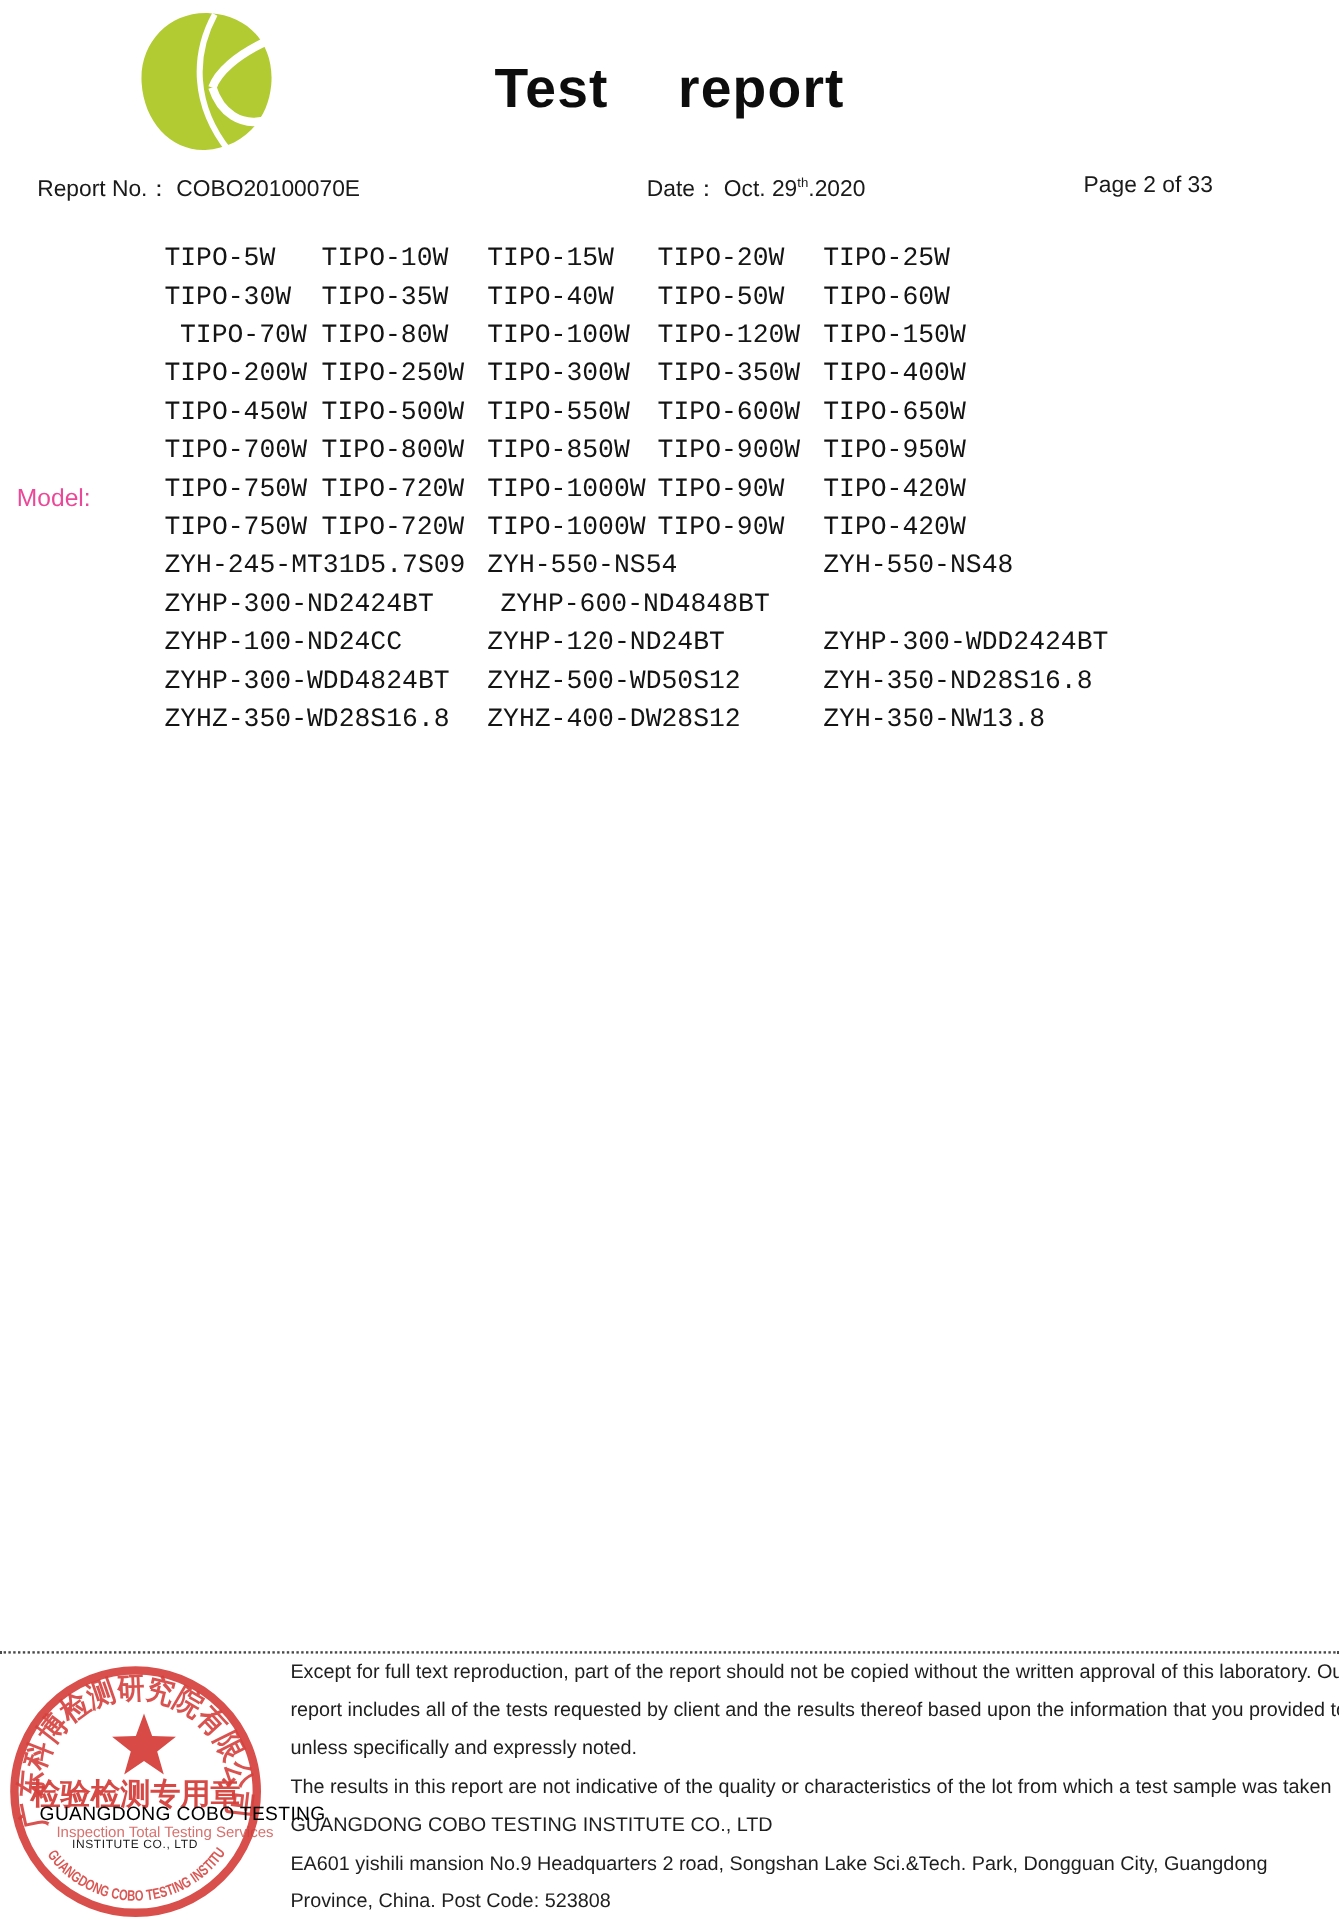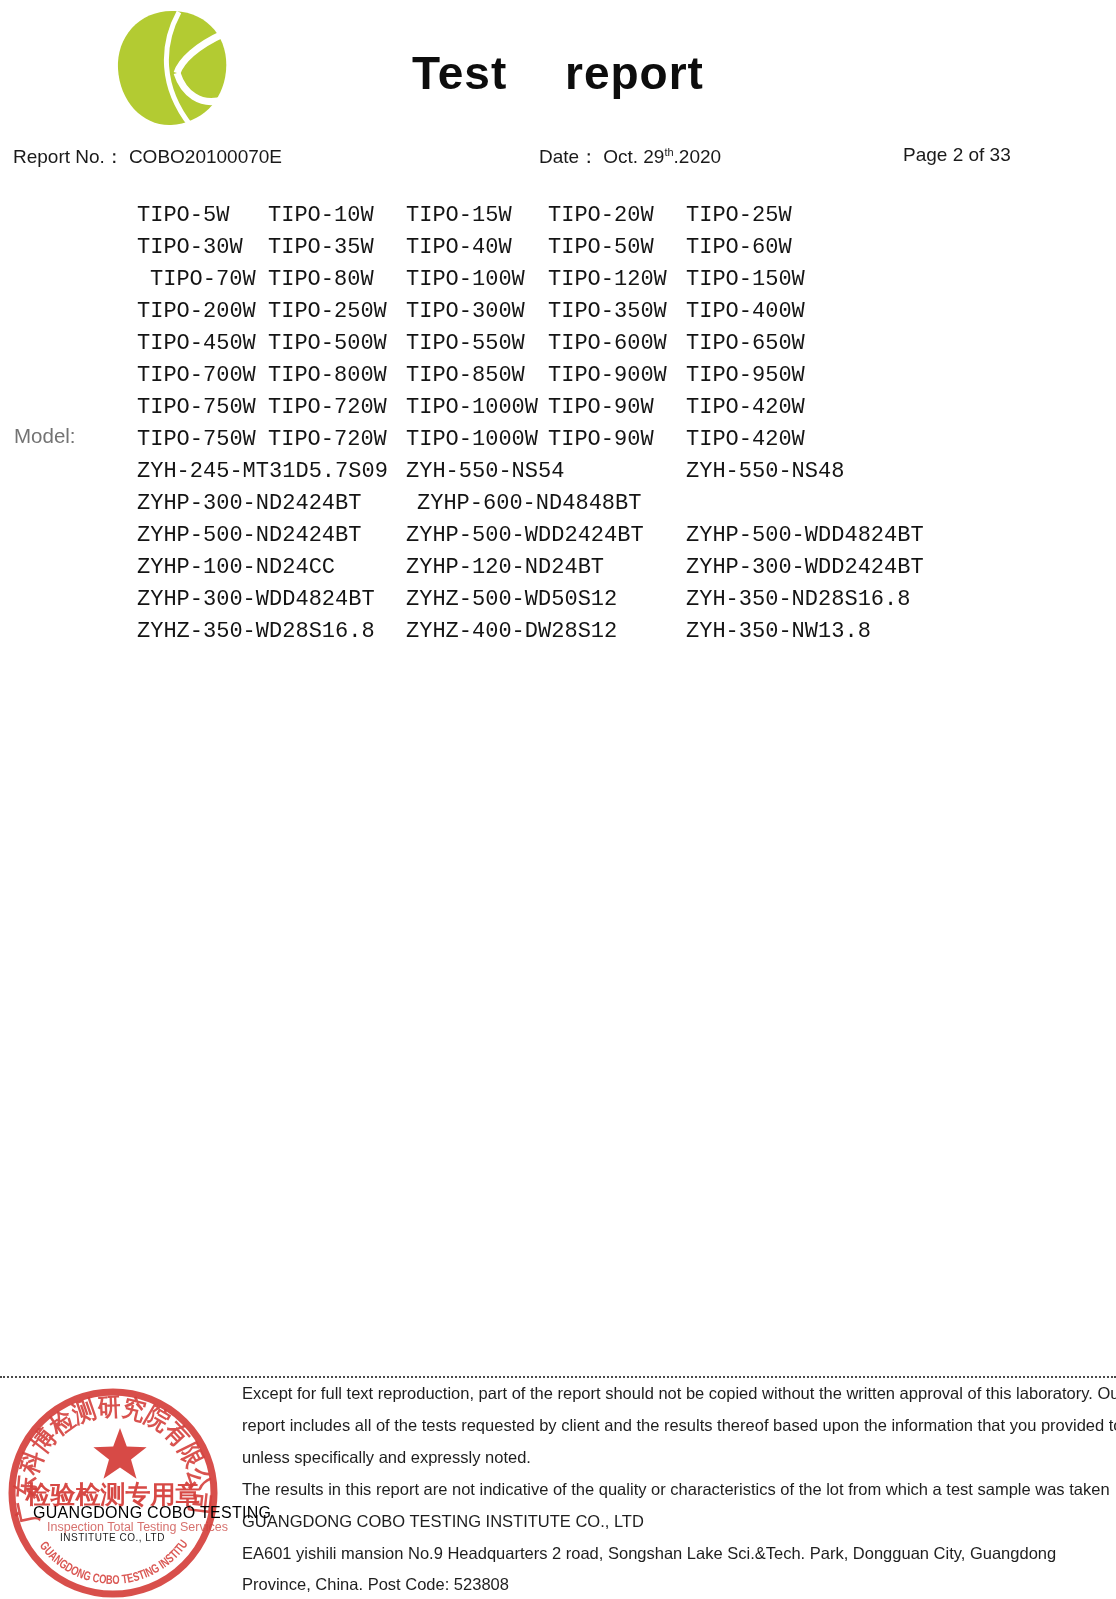--- a/index.html
+++ b/index.html
@@ -17,30 +17,30 @@
   
   .logo-svg { position:absolute; left:113px; top:5px; }
   .title {
     position:absolute; top:42px; left:0; width:100%;
     text-align:center;
     font-size:46px; font-weight:bold;
     letter-spacing:1px; word-spacing:44px;
     color:#0d0d0d;
   }
   .info-item { position:absolute; top:140px; font-size:19px; white-space:nowrap; color:#1a1a1a; }
-  .info-report { left:13px; }
+  .info-report { left:31px; }
   .info-date   { left:539px; }
   .info-page   { left:903px; }
   .info-item .val { margin-left:5px; }
   .info-date sup { font-size:11px; vertical-align:super; line-height:0; }
 
   
   .model-label {
-    position:absolute; left:14px; top:420px;
-    font-size:20.5px; color:#737373;
+    position:absolute; left:14px; top:400px;
+    font-size:20.5px; color:#ec4899;
   }
   .model-list {
     position:absolute; left:0; top:196px; width:100%;
     font-family:Liberation Mono, monospace;
     font-size:22px; color:#141414;
   }
   .mrow { display:flex; margin-left:137px; height:32px; line-height:32px; white-space:nowrap; }
   .mrow.tipo .c1 { width:131px; }
   .mrow.tipo .c2 { width:138px; }
   .mrow.tipo .c3 { width:142px; }
@@ -162,25 +162,20 @@
     </div>
 
     <div class="mrow zyh">
       <span class="c1">ZYH-245-MT31D5.7S09</span>
         <span class="c2">ZYH-550-NS54</span>
         <span class="c3">ZYH-550-NS48</span>
     </div>
     <div class="mrow zyh">
         <span class="c2">ZYHP-300-ND2424BT</span>
         <span class="c3">ZYHP-600-ND4848BT</span>
-    </div>
-    <div class="mrow zyh">
-      <span class="c1">ZYHP-500-ND2424BT</span>
-        <span class="c2">ZYHP-500-WDD2424BT</span>
-        <span class="c3">ZYHP-500-WDD4824BT</span>
     </div>
     <div class="mrow zyh">
       <span class="c1">ZYHP-100-ND24CC</span>
         <span class="c2">ZYHP-120-ND24BT</span>
         <span class="c3">ZYHP-300-WDD2424BT</span>
     </div>
     <div class="mrow zyh">
       <span class="c1">ZYHP-300-WDD4824BT</span>
         <span class="c2">ZYHZ-500-WD50S12</span>
         <span class="c3">ZYH-350-ND28S16.8</span>

